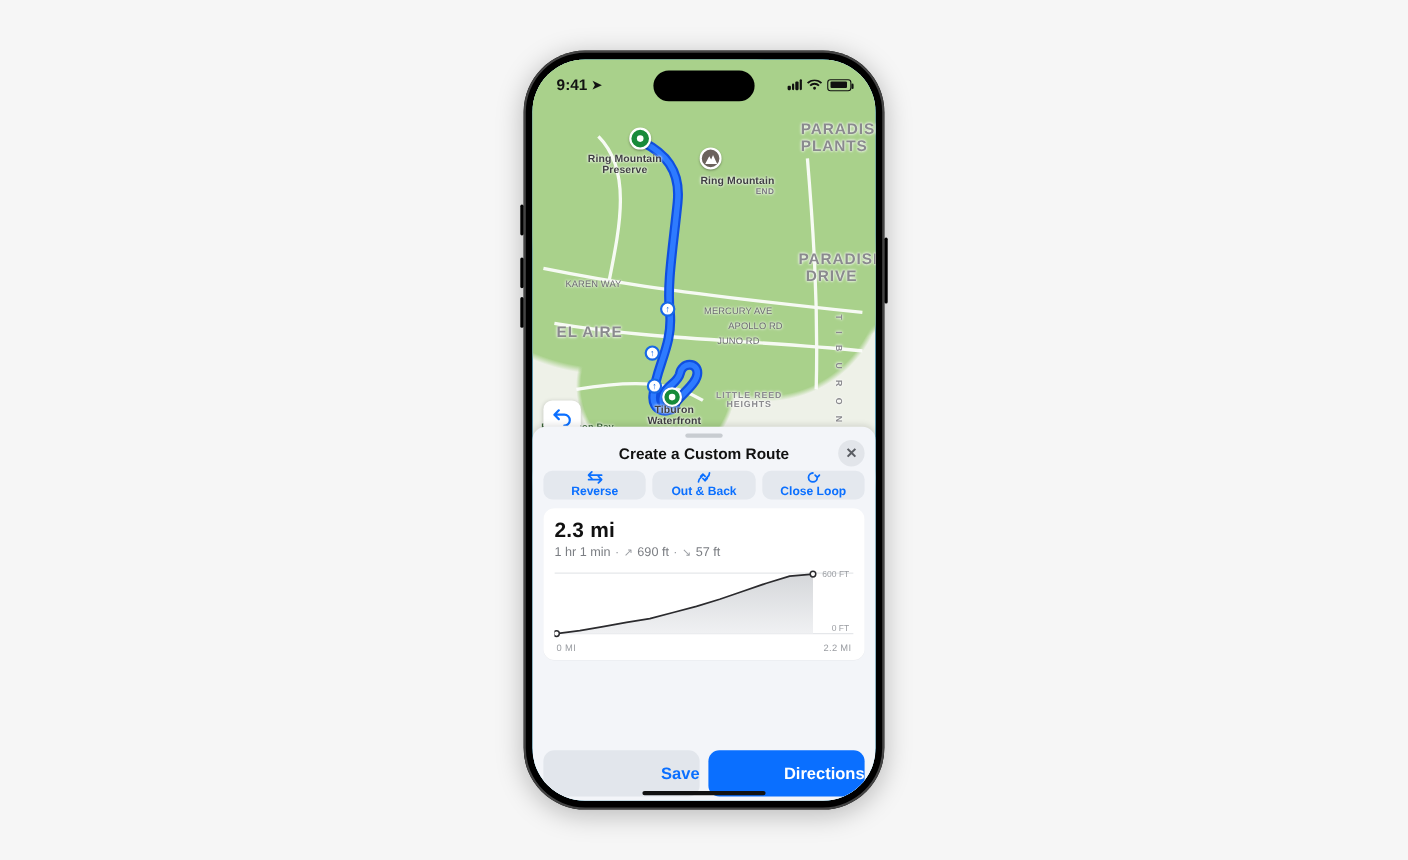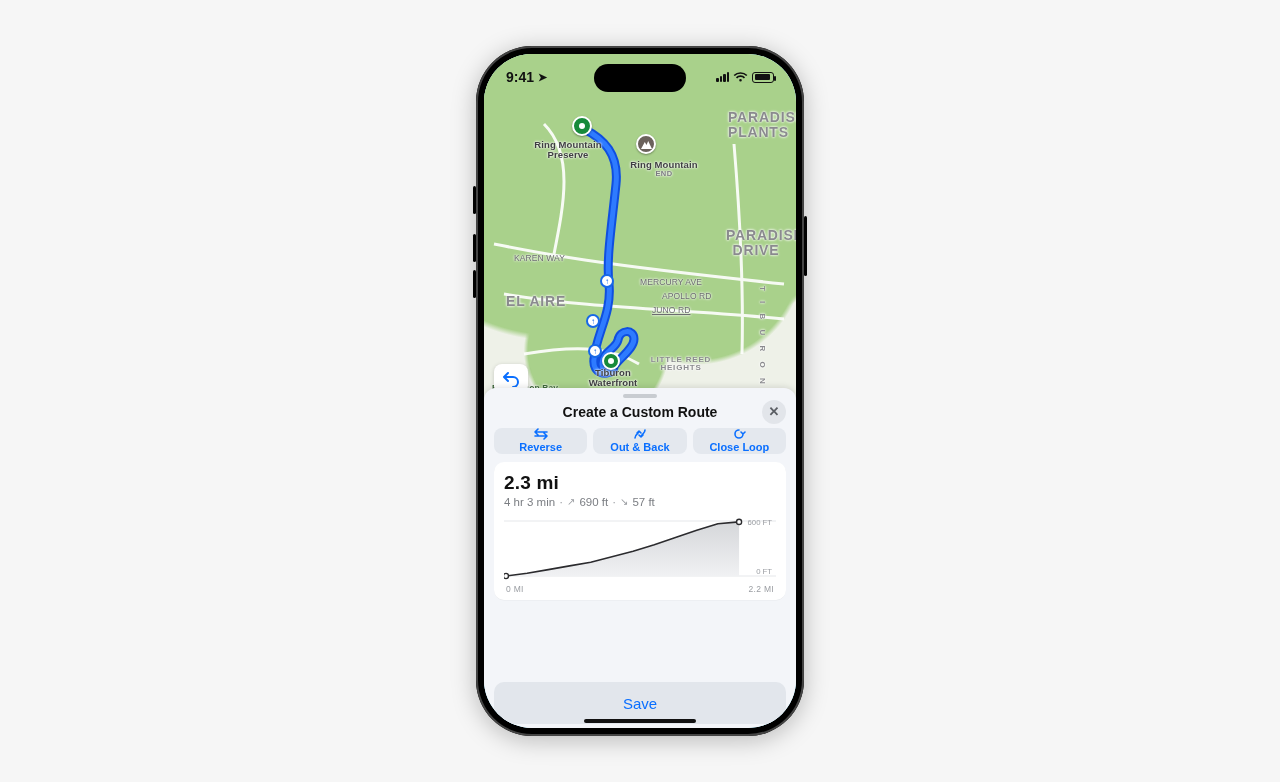--- a/index.html
+++ b/index.html
@@ -134,22 +134,22 @@
   .subline { font-size: 11.5px; color:#7b7e83; margin-top:2px; display:flex; align-items:center; gap:4px; flex-wrap:wrap; }
   .subline .dot { color:#9a9da2; }
   .subline .arw { font-size:10px; color:#9a9da2; }
 
   .elev-wrap { margin-top: 8px; }
   .elev { width: 100%; height: 66px; display:block; }
   .elev-axis { display:flex; justify-content:space-between; font-size:8.5px; color:#9a9da2; padding: 2px 2px 0; letter-spacing:.3px; }
 
   .actions { display:flex; gap:8px; padding: 0 2px 4px; margin-top:auto; }
   .btn {
-    flex:1; height:42px; border-radius:10px; display:flex; align-items:center; justify-content:center;
-    font-size:15px; font-weight:400;
+    flex:1; height:42px; border-radius:10px; display:flex; align-items:center; justify-content:flex-end;
+    font-size:15px; font-weight:700;
   }
   .btn.save { background:#e2e6ec; color:#0a6fff; }
   .btn.dirs { background:#0a6fff; color:#fff; }
 
   .home-ind { position:absolute; bottom:5px; left:50%; transform:translateX(-50%); width:112px; height:4px; border-radius:3px; background:#111; z-index:50; }
 </style>
 </head>
 <body>
 
 <div class="page">
@@ -202,37 +202,37 @@
               <path d="M0 9 L3.8 2 L5.5 5 L7.2 1 L11 9 Z" fill="#fff"></path>
             </svg>
         </div>
         <div class="pin start" style="left:118px; top:298px; width:18px; height:18px;"></div>
         <div class="waypt" style="left:116px; top:220px;">↑</div>
         <div class="waypt" style="left:102px; top:260px;">↑</div>
         <div class="waypt" style="left:104px; top:290px;">↑</div>
 
         <div class="map-lbl" style="left:48px; top:86px; width:72px;">Ring Mountain
 Preserve</div>
-        <div class="map-lbl" style="left:140px; top:106px; width:80px;">
+        <div class="map-lbl" style="left:140px; top:106px; width:80px;text-align:right;">
           <span>Ring Mountain</span>
           <span class="sub">END</span>
         </div>
         <div class="map-lbl" style="left:94px; top:314px; width:70px;">
           <span>Tiburon
 Waterfront</span>
           <span class="sub">START</span>
         </div>
         <div class="map-lbl area" style="right:8px; top:56px; width:60px;">PARADISE
 PLANTS</div>
         <div class="map-lbl area" style="right:10px; top:174px; width:60px;">PARADISE
 DRIVE</div>
         <div class="map-lbl small" style="left:30px; top:200px;">KAREN WAY</div>
         <div class="map-lbl small" style="left:156px; top:224px;">MERCURY AVE</div>
         <div class="map-lbl small" style="left:166px; top:238px;margin-left:12px;">APOLLO RD</div>
-        <div class="map-lbl small" style="left:168px; top:252px;text-decoration:underline;">JUNO RD</div>
+        <div class="map-lbl small" style="left:168px; top:252px;">JUNO RD</div>
         <div class="map-lbl area" style="left:22px; top:240px;">EL AIRE</div>
         <div class="map-lbl area" style="right:30px; top:232px; writing-mode: sideways-rl; letter-spacing:4px; font-size:8px;">T I B U R O N</div>
         <div class="map-lbl area" style="left:162px; top:302px; width:70px; font-size:8px;">LITTLE REED
 HEIGHTS</div>
         <div class="map-lbl park" style="left:8px; top:330px;">Richardson Bay</div>
 
         <div class="undo-btn">
           <svg width="18" height="16" viewBox="0 0 18 16">
             <path d="M6 2 L2 6 L6 10 M2.5 6 H11 a5 5 0 0 1 0 10" stroke="#0a6fff" stroke-width="2" fill="none" stroke-linecap="round" stroke-linejoin="round"></path>
           </svg>
@@ -265,21 +265,21 @@
             <svg width="14" height="12" viewBox="0 0 14 12">
                 <path d="M7 2 a4 4 0 1 0 4 4 M11 6 L9 4 M11 6 L13 4" stroke="#0a6fff" stroke-width="1.6" fill="none" stroke-linecap="round" stroke-linejoin="round"></path>
               </svg>
             <span>Close Loop</span>
           </div>
         </div>
 
         <div class="stats-card">
           <div class="dist">2.3 mi</div>
           <div class="subline">
-            <span>4 hr 3 min</span>
+            <span>1 hr 1 min</span>
             <span class="dot">·</span>
             <span class="arw">↗</span>
             <span>690 ft</span>
             <span class="dot">·</span>
             <span class="arw">↘</span>
             <span>57 ft</span>
           </div>
 
           <div class="elev-wrap">
             <svg class="elev" viewBox="0 0 280 66" preserveAspectRatio="none">
@@ -302,19 +302,22 @@
               <span>0 MI</span>
               <span>2.2 MI</span>
             </div>
           </div>
         </div>
 
         <div class="actions">
           <div class="btn save">
             <span>Save</span>
           </div>
+          <div class="btn dirs">
+            <span>Directions</span>
+          </div>
         </div>
       </div>
 
       <div class="home-ind"></div>
     </div>
   </div>
 </div>
 
 </body></html>

